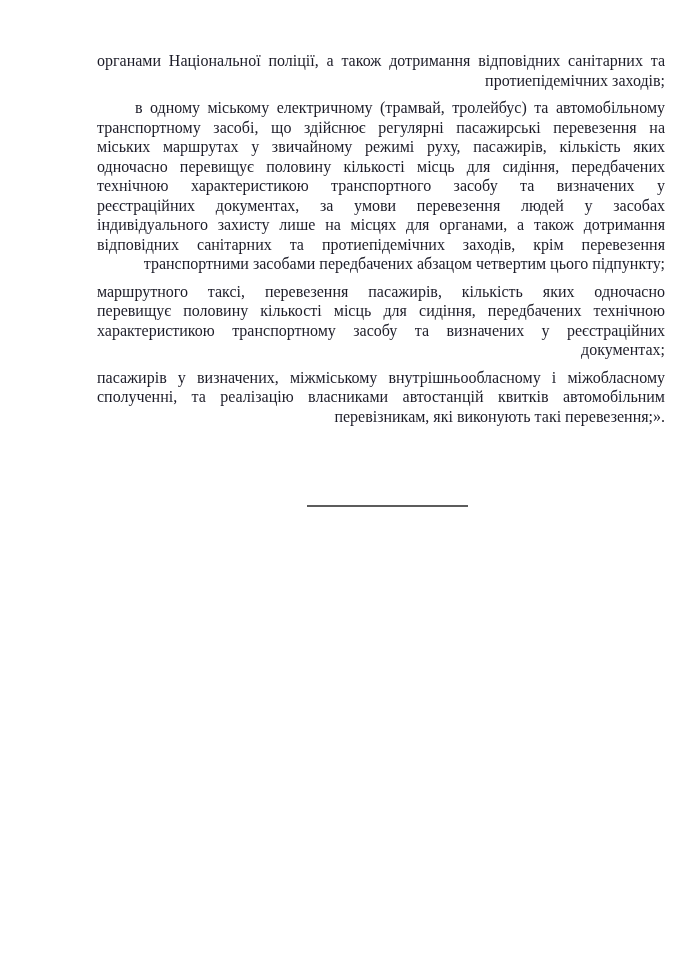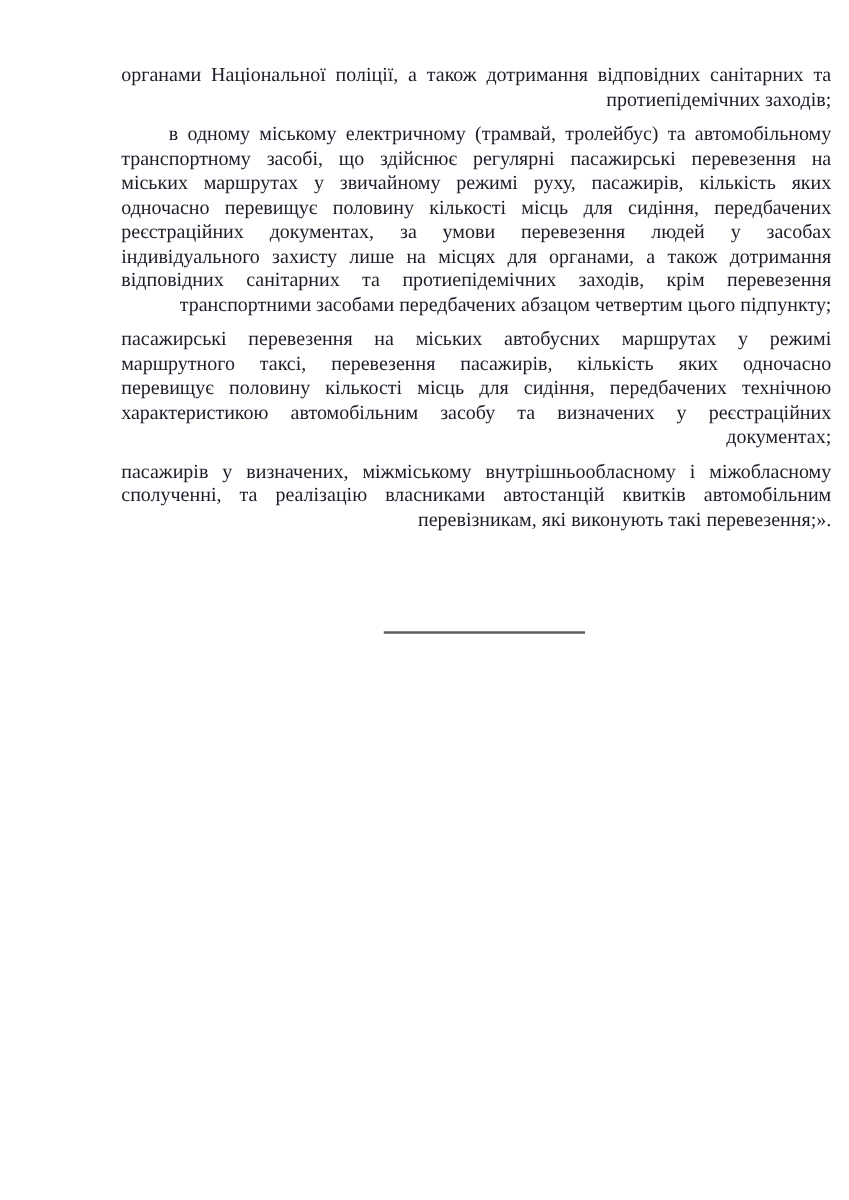--- a/index.html
+++ b/index.html
@@ -47,31 +47,31 @@
     <div class="para">
       <div class="line jl">органами Національної поліції, а також дотримання відповідних санітарних та</div>
       <div class="line ll">протиепідемічних заходів;</div>
     </div>
 
     <div class="para">
       <div class="line jl ind">в одному міському електричному (трамвай, тролейбус) та автомобільному</div>
       <div class="line jl">транспортному засобі, що здійснює регулярні пасажирські перевезення на</div>
       <div class="line jl">міських маршрутах у звичайному режимі руху, пасажирів, кількість яких</div>
       <div class="line jl">одночасно перевищує половину кількості місць для сидіння, передбачених</div>
+      <div class="line jl">технічною характеристикою транспортного засобу та визначених у</div>
       <div class="line jl">реєстраційних документах, за умови перевезення людей у засобах</div>
       <div class="line jl">індивідуального захисту лише на місцях для органами, а також дотримання</div>
       <div class="line jl">відповідних санітарних та протиепідемічних заходів, крім перевезення</div>
       <div class="line ll">транспортними засобами передбачених абзацом четвертим цього підпункту;</div>
     </div>
 
     <div class="para">
-      <div class="line jl">пасажирські перевезення на міських автобусних маршрутах у режимі</div>
       <div class="line jl">маршрутного таксі, перевезення пасажирів, кількість яких одночасно</div>
       <div class="line jl">перевищує половину кількості місць для сидіння, передбачених технічною</div>
-      <div class="line jl">характеристикою автомобільним засобу та визначених у реєстраційних</div>
+      <div class="line jl">характеристикою транспортному засобу та визначених у реєстраційних</div>
       <div class="line ll">документах;</div>
     </div>
 
     <div class="para">
       <div class="line jl">пасажирів у визначених, міжміському внутрішньообласному і міжобласному</div>
       <div class="line jl">сполученні, та реалізацію власниками автостанцій квитків автомобільним</div>
       <div class="line ll">перевізникам, які виконують такі перевезення;».</div>
     </div>
 
   </div>

